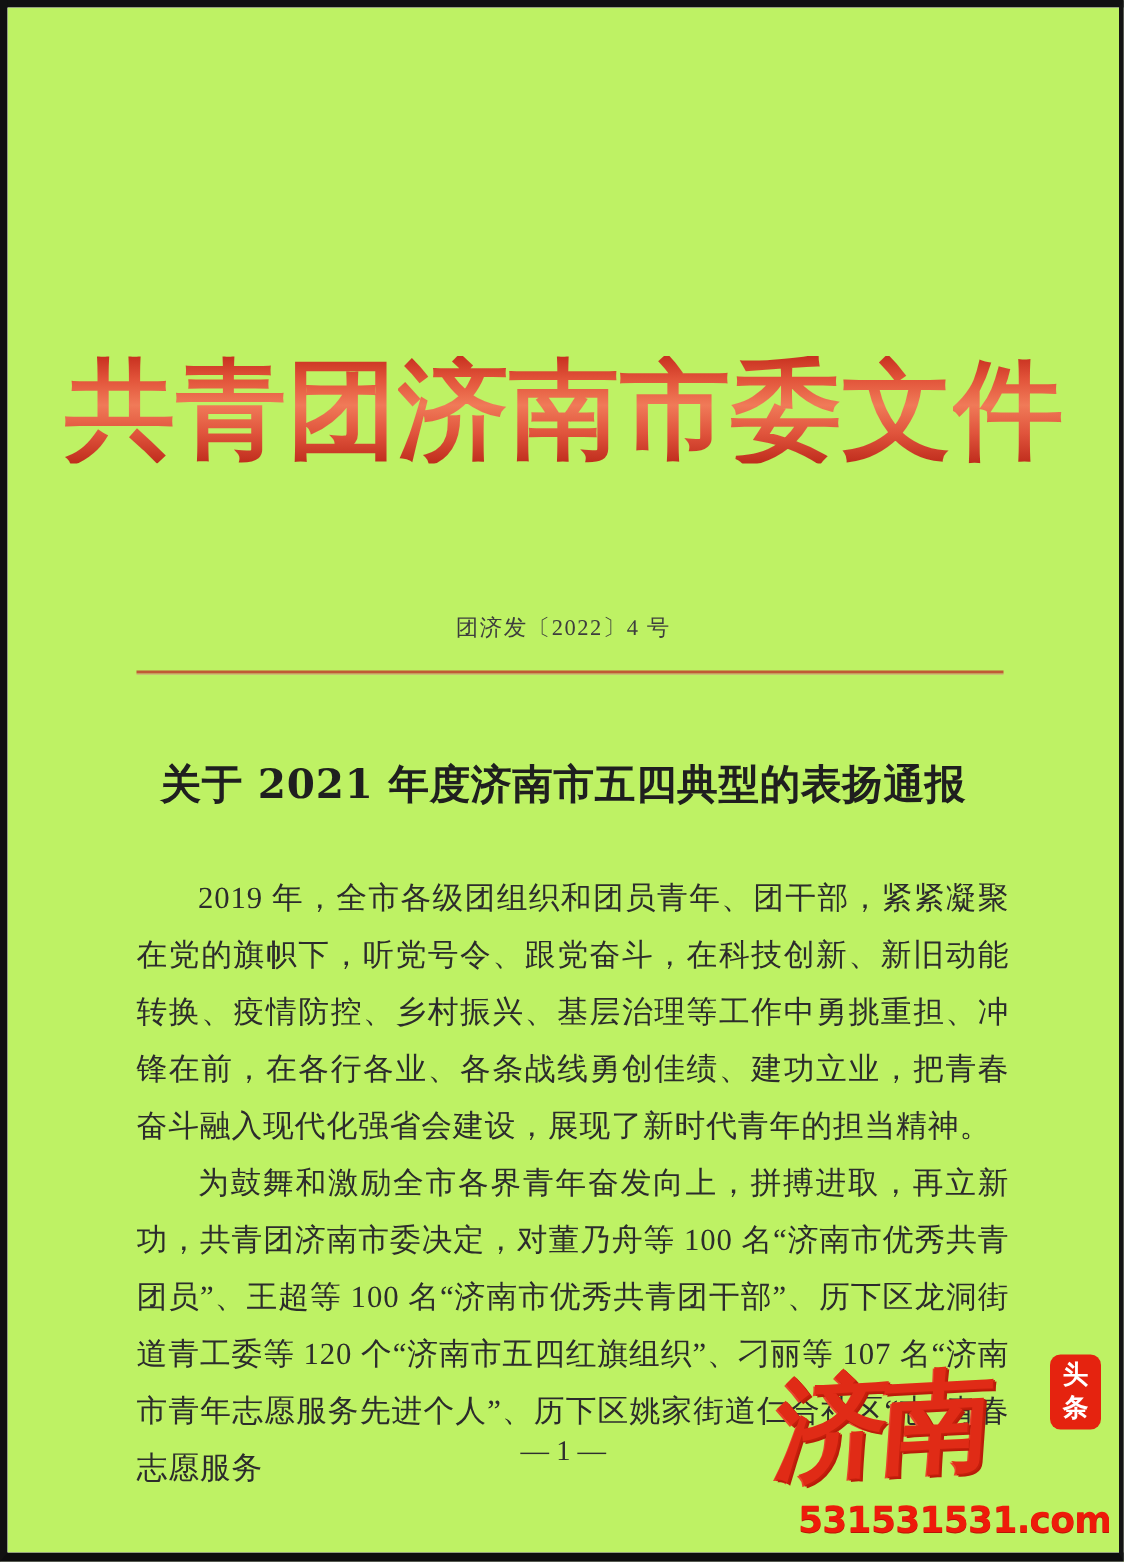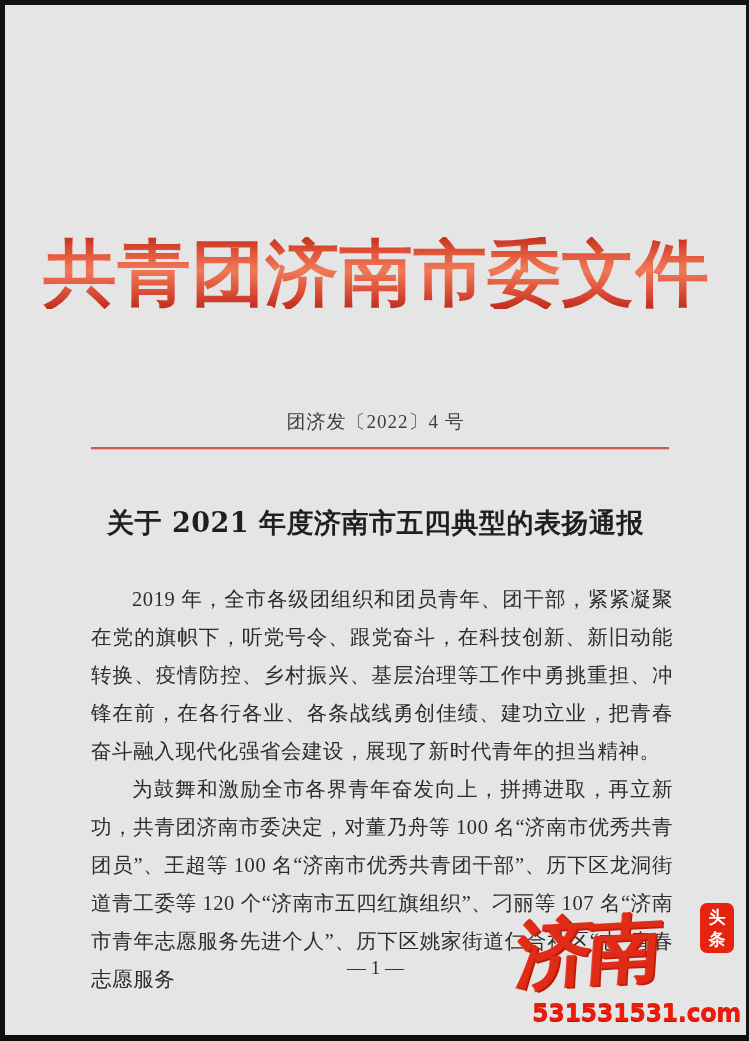--- a/index.html
+++ b/index.html
@@ -23,21 +23,21 @@
     box-sizing: border-box;
     border-left: 5px solid #111111;
     border-top: 5px solid #111111;
     border-right: 3px solid #141414;
     border-bottom: 6px solid #0d0d0d;
     overflow: hidden;
   }
   #sheet {
     position: absolute;
     inset: 0;
-    background: #e5e5e5;
+    background: #bef264;
   }
 
   
   #masthead {
     position: absolute;
     top: 232px;
     left: 0;
     width: 100%;
     text-align: center;
     line-height: 1;
@@ -64,21 +64,21 @@
     transform: scaleX(1.02);
   }
 
   
   #docnum {
     position: absolute;
     top: 404px;
     left: 0;
     width: 100%;
     text-align: center;
-    font-size: 19px;
+    font-size: 15px;
     color: #3d3d3d;
     letter-spacing: 1px;
     font-family: "Liberation Serif", "DejaVu Serif", serif;
   }
 
   
   #redrule {
     position: absolute;
     top: 442px;
     left: 86px;

